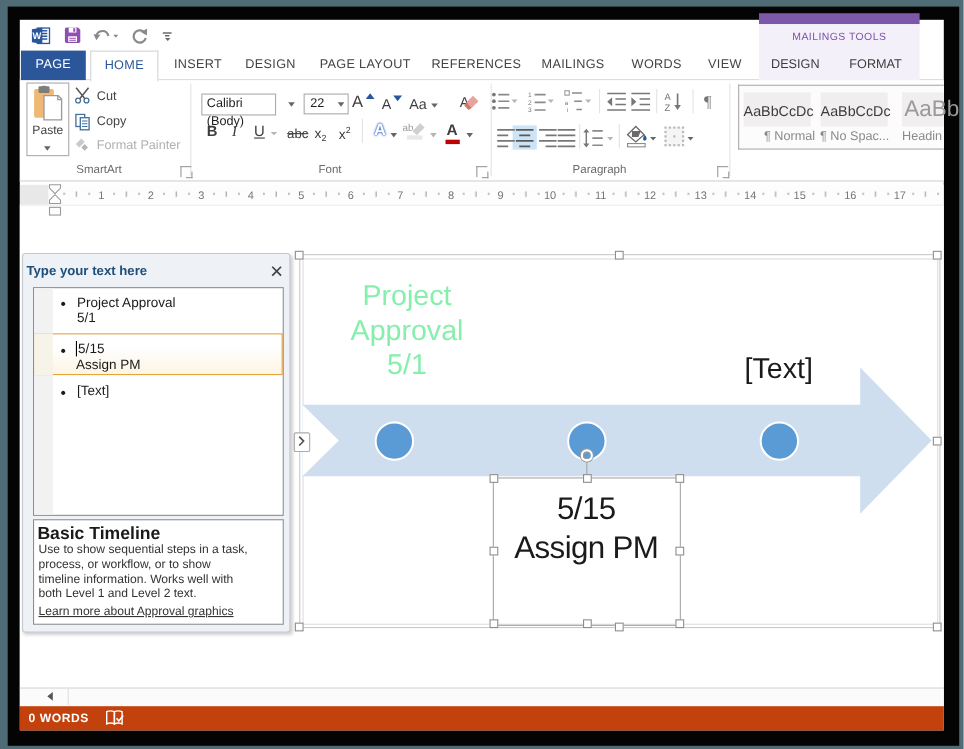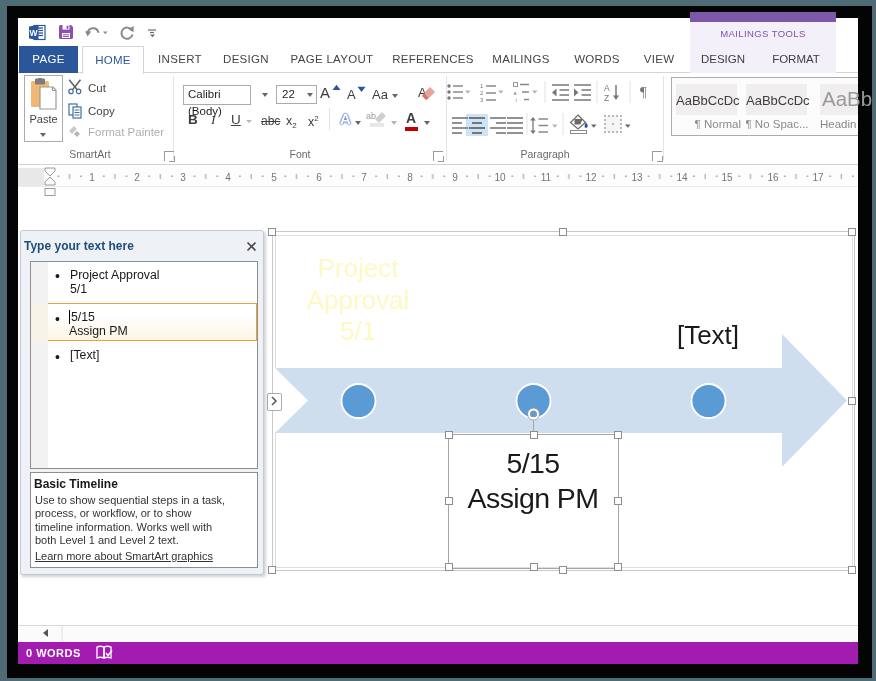--- a/index.html
+++ b/index.html
@@ -20,21 +20,21 @@
 #ribbon{left:18px;top:73px;width:840px;height:91px;background:#fff;border-bottom:1px solid #d2d2d2;}
 .gdiv{position:absolute;top:76px;height:84px;width:1px;background:#e3e3e3;}
 .glabel{position:absolute;top:148px;font-size:10.5px;color:#6a6a6a;text-align:center;}
 .launcher{position:absolute;width:9px;height:9px;border-left:1px solid #9a9a9a;border-top:1px solid #9a9a9a;}
 .launcher:after{content:"";position:absolute;right:-1px;bottom:-1px;width:5px;height:5px;border-right:1.5px solid #9a9a9a;border-bottom:1.5px solid #9a9a9a;}
 
 #doc{left:18px;top:186px;width:840px;height:439px;background:#fff;}
 
 #scrollrow{left:18px;top:625px;width:840px;height:17px;background:#fbfbfb;border-top:1px solid #d6d6d6;box-sizing:border-box;}
 
-#status{left:18px;top:642px;width:840px;height:22px;background:#a21caf;color:#fff;}
+#status{left:18px;top:642px;width:840px;height:22px;background:#c2410c;color:#fff;}
 #status .words{position:absolute;left:8px;top:0;height:22px;line-height:22px;font-size:11px;letter-spacing:.5px;font-weight:bold;}
 .handle{position:absolute;width:6px;height:6px;background:#fff;border:1px solid #8e8e8e;}
 </style>
 </head>
 <body>
 <div class="abs" id="blackframe"></div>
 <div class="abs" id="win"></div>
 
 <svg class="abs" style="left:18px;top:18px" width="180" height="28" viewBox="0 0 180 28">
 
@@ -383,21 +383,21 @@
   <circle cx="87.5" cy="71" r="17" fill="#5b9bd5" stroke="#fff" stroke-width="1.8"></circle>
   <circle cx="262.5" cy="71" r="17" fill="#5b9bd5" stroke="#fff" stroke-width="1.8"></circle>
   <circle cx="437.5" cy="71" r="17" fill="#5b9bd5" stroke="#fff" stroke-width="1.8"></circle>
 
   <line x1="262.5" y1="90" x2="262.5" y2="104" stroke="#a6a6a6"></line>
   <circle cx="262.5" cy="84" r="6" fill="none" stroke="#9a9a9a" stroke-width="1"></circle>
   <circle cx="262.5" cy="84" r="4.5" fill="none" stroke="#ffffff" stroke-width="2"></circle>
   <circle cx="262.5" cy="84" r="2.8" fill="none" stroke="#9a9a9a" stroke-width="1"></circle>
 </svg>
 
-<div class="abs" style="left:258px;top:253px;width:200px;font-size:26px;line-height:31.5px;color:#fef9c3;text-align:center;">Project<br>Approval<br>5/1</div>
+<div class="abs" style="left:258px;top:253px;width:200px;font-size:26px;line-height:31.5px;color:#86efac;text-align:center;padding-left:12px;">Project<br>Approval<br>5/1</div>
 <div class="abs" style="left:608px;top:320px;width:200px;font-size:26px;color:#1a1a1a;text-align:center;">[Text]</div>
 
 <div class="abs" style="left:448px;top:434px;width:169px;height:133px;border:1px solid #a6a6a6;"></div>
 <div class="abs" style="left:433px;top:446px;width:200px;font-size:28.5px;line-height:35px;color:#1a1a1a;text-align:center;letter-spacing:-0.6px;">5/15<br>Assign PM</div>
 
 <div class="handle" style="left:268px;top:228px;"></div>
 <div class="handle" style="left:559px;top:228px;"></div>
 <div class="handle" style="left:848px;top:228px;"></div>
 <div class="handle" style="left:268px;top:397px;"></div>
 <div class="handle" style="left:848px;top:397px;"></div>
@@ -430,23 +430,23 @@
 <div class="abs" style="left:31px;top:303px;width:17px;height:38px;background:#f7f3e8;"></div>
 
 <div class="abs" style="left:55px;top:269px;font-size:11.5px;color:#1a1a1a;line-height:14.5px;"><span style="font-size:14px;">•</span></div>
 <div class="abs" style="left:70px;top:268px;font-size:12.3px;color:#1a1a1a;line-height:14.3px;">Project Approval<br><span style="margin-left:0px;">5/1</span></div>
 <div class="abs" style="left:55px;top:311px;font-size:11.5px;color:#1a1a1a;"><span style="font-size:14px;">•</span></div>
 <div class="abs" style="left:69px;top:310px;font-size:12.3px;color:#1a1a1a;line-height:14.3px;"><span style="border-left:1px solid #000;padding-left:1px;">5/15</span><br>Assign PM</div>
 <div class="abs" style="left:55px;top:349px;font-size:11.5px;color:#1a1a1a;"><span style="font-size:14px;">•</span></div>
 <div class="abs" style="left:70px;top:348px;font-size:12.3px;color:#1a1a1a;">[Text]</div>
 
 <div class="abs" style="left:30px;top:472px;width:228px;height:96px;background:#fff;border:1px solid #8e8e8e;box-sizing:border-box;"></div>
-<div class="abs" style="left:34px;top:477px;font-size:12px;font-weight:bold;color:#1a1a1a;">Basic Timeline</div>
+<div class="abs" style="left:34px;top:477px;font-size:16px;font-weight:bold;color:#1a1a1a;">Basic Timeline</div>
 <div class="abs" style="left:35px;top:494px;width:224px;font-size:11px;color:#333;line-height:13.4px;">Use to show sequential steps in a task,<br>process, or workflow, or to show<br>timeline information. Works well with<br>both Level 1 and Level 2 text.</div>
-<div class="abs" style="left:35px;top:550px;font-size:11px;color:#333;text-decoration:underline;">Learn more about SmartArt graphics</div>
+<div class="abs" style="left:35px;top:550px;font-size:11px;color:#333;text-decoration:underline;">Learn more about Approval graphics</div>
 
 <div class="abs" id="scrollrow"></div>
 <div class="abs" id="status">
     <span class="words">0 WORDS</span>
   <svg class="abs" style="left:78px;top:3px" width="18" height="16" viewBox="0 0 18 16">
     <path d="M1 2 Q4.5 0.5 8 2 V13 Q4.5 11.5 1 13 Z" fill="none" stroke="#fff" stroke-width="1.3"></path>
     <path d="M8 2 Q11.5 0.5 15 2 V13 Q11.5 11.5 8 13 Z" fill="none" stroke="#fff" stroke-width="1.3"></path>
     <path d="M10 8 l2 2.5 l4 -5" fill="none" stroke="#fff" stroke-width="1.5"></path>
   </svg>
 </div>

